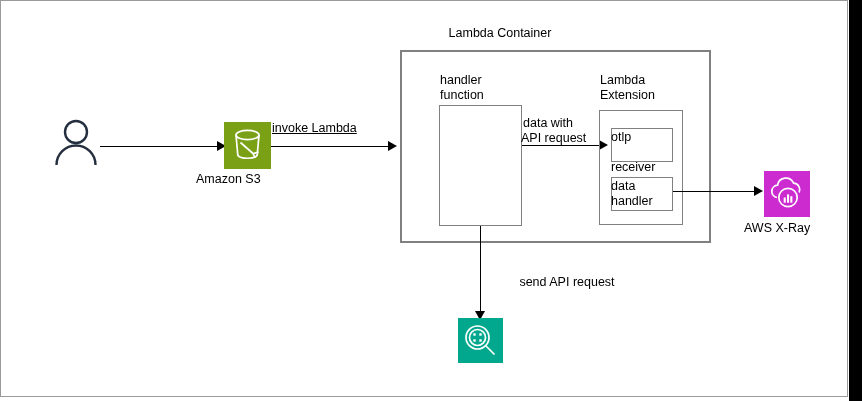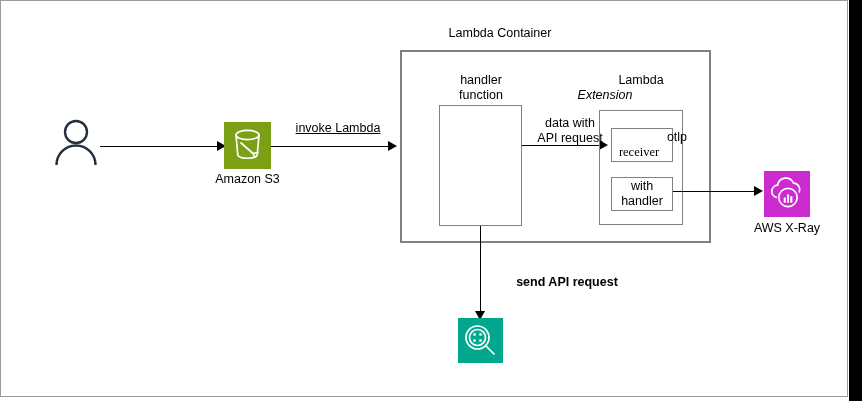--- a/index.html
+++ b/index.html
@@ -38,21 +38,21 @@
     height: 401px;
     background: #000000;
   }
 
   .lbl {
     position: absolute;
     font-size: 12.5px;
     color: #000000;
     line-height: 15px;
     white-space: pre;
-    text-align: center;
+    text-align: left;
   }
   .lbl-left { text-align: center; }
 
   
   .box {
     position: absolute;
     box-sizing: border-box;
     border: 2px solid #808080;
     background: transparent;
   }
@@ -140,29 +140,29 @@
   <div class="lbl" style="left:440px; top:73px; width:82px;">handler</div>
   <div class="lbl" style="left:440px; top:88px; width:82px;">function</div>
   <div class="box-thin" style="left:439px; top:105px; width:83px; height:121px;"></div>
 
   <div class="lbl" style="left:521px; top:131px; width:98px;">API request</div>
   <div class="lbl" style="left:523px; top:116px; width:94px;">data with</div>
   <div class="hline" style="left:522px; top:145px; width:78px;"></div>
   <div class="arrow-r" style="left:599px; top:140px;"></div>
 
   <div class="lbl" style="left:600px; top:73px; width:82px;">Lambda</div>
-  <div class="lbl" style="left:564px; top:88px; width:82px;font-style:italic;">Extension</div>
+  <div class="lbl" style="left:600px; top:88px; width:82px;">Extension</div>
   <div class="box-thin" style="left:599px; top:110px; width:84px; height:115px; background:transparent;"></div>
 
   <div class="box-thin" style="left:611px; top:128px; width:62px; height:34px;"></div>
-  <div class="lbl" style="left:611px; top:130px; width:62px;padding-left:35px;">otlp</div>
-  <div class="lbl" style="left:611px; top:145px; width:56px;font-family:Liberation Serif, serif;">receiver</div>
+  <div class="lbl" style="left:611px; top:130px; width:62px;">otlp</div>
+  <div class="lbl" style="left:611px; top:160px; width:56px;">receiver</div>
 
   <div class="box-thin" style="left:611px; top:177px; width:62px; height:34px;"></div>
-  <div class="lbl" style="left:611px; top:179px; width:62px;">with</div>
+  <div class="lbl" style="left:611px; top:179px; width:62px;">data</div>
   <div class="lbl" style="left:611px; top:194px; width:62px;">handler</div>
 
   <div class="hline" style="left:673px; top:191px; width:82px;"></div>
   <div class="arrow-r" style="left:754px; top:186px;"></div>
 
   <div class="icon-tile" style="left:764px; top:171px; width:46px; height:46px;">
     <svg width="46" height="46" viewBox="0 0 46 46">
       <rect x="0" y="0" width="46" height="46" fill="#CC2BD0"></rect>
       <g fill="none" stroke="#ffffff" stroke-width="1.7">
         <path d="M13 26.5 A6.2 6.2 0 0 1 13.6 14.2 A8.4 8.4 0 0 1 29.6 12.2 A6.6 6.6 0 0 1 35.2 21.5"></path>
@@ -172,21 +172,21 @@
         <rect x="19.7" y="26.5" width="2.1" height="5.2"></rect>
         <rect x="23" y="23.4" width="2.1" height="8.3"></rect>
         <rect x="26.3" y="25.2" width="2.1" height="6.5"></rect>
       </g>
     </svg>
   </div>
   <div class="lbl" style="left:744px; top:221px; width:86px;">AWS X-Ray</div>
 
   <div class="vline" style="left:480px; top:226px; height:87px;"></div>
   <div class="arrow-d" style="left:475px; top:311px;"></div>
-  <div class="lbl lbl-left" style="left:487px; top:275px; width:160px;font-weight:bold;">send API request</div>
+  <div class="lbl lbl-left" style="left:487px; top:275px; width:160px;">send API request</div>
 
   <div class="icon-tile" style="left:458px; top:318px; width:45px; height:45px;">
     <svg width="45" height="45" viewBox="0 0 45 45">
       <rect x="0" y="0" width="45" height="45" fill="#01A88D"></rect>
       <g fill="none" stroke="#ffffff" stroke-width="1.7">
         <circle cx="19.5" cy="19.5" r="11.5"></circle>
         <circle cx="19.5" cy="19.5" r="8"></circle>
         <path d="M28 28 L36.5 36.5"></path>
       </g>
       <g fill="#ffffff">

